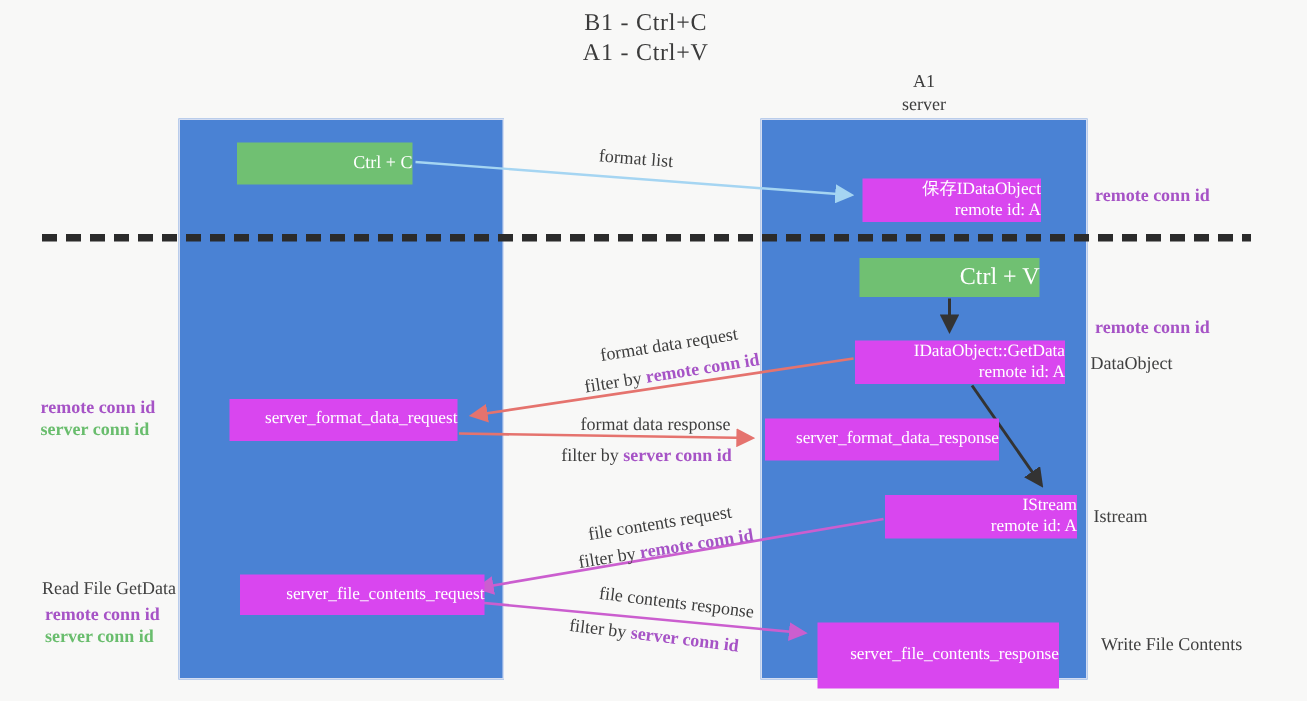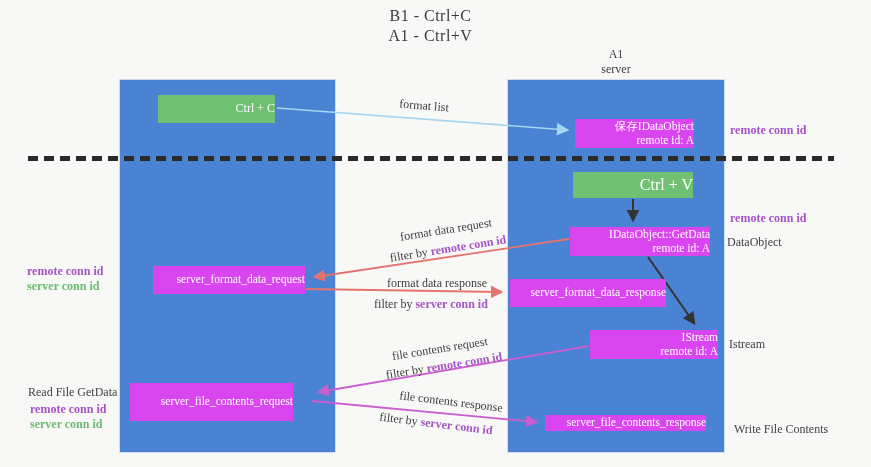--- a/index.html
+++ b/index.html
@@ -26,22 +26,22 @@
   .green  { background:#70c072; }
   .orange { background:#d946ef; }
 
   .b-ctrl-c   { left:158px; top:95px;  width:117px; height:28px; font-size:12px; }
   .b-save     { left:575px; top:119px; width:119px; height:29px; }
   .b-ctrl-v   { left:573px; top:172px; width:120px; height:26px; font-size:16px; }
   .b-getdata  { left:570px; top:227px; width:140px; height:29px; }
   .b-fmt-resp { left:510px; top:279px; width:156px; height:28px; }
   .b-istream  { left:590px; top:330px; width:128px; height:29px; }
   .b-fmt-req  { left:153px; top:266px; width:152px; height:28px; }
-  .b-file-req { left:130px; top:383px; width:163px; height:38px; }
-  .b-file-resp{ left:545px; top:415px; width:161px; height:16px; }
+  .b-file-req { left:160px; top:383px; width:163px; height:27px; }
+  .b-file-resp{ left:545px; top:415px; width:161px; height:44px; }
 
   .flow { font-size:12px; color:#3d3d3d; white-space:nowrap; }
   .rot0  { transform:translate(-50%,-50%); }
   .rotp4 { transform:translate(-50%,-50%) rotate(4.5deg); }
   .rotn9 { transform:translate(-50%,-50%) rotate(-9deg); }
   .rotp7 { transform:translate(-50%,-50%) rotate(7deg); }
 
   .side { font-size:12px; color:#404040; white-space:nowrap; }
   .purple { color:#a653c6; font-weight:bold; }
   .greentx { color:#69bd6d; font-weight:bold; }

